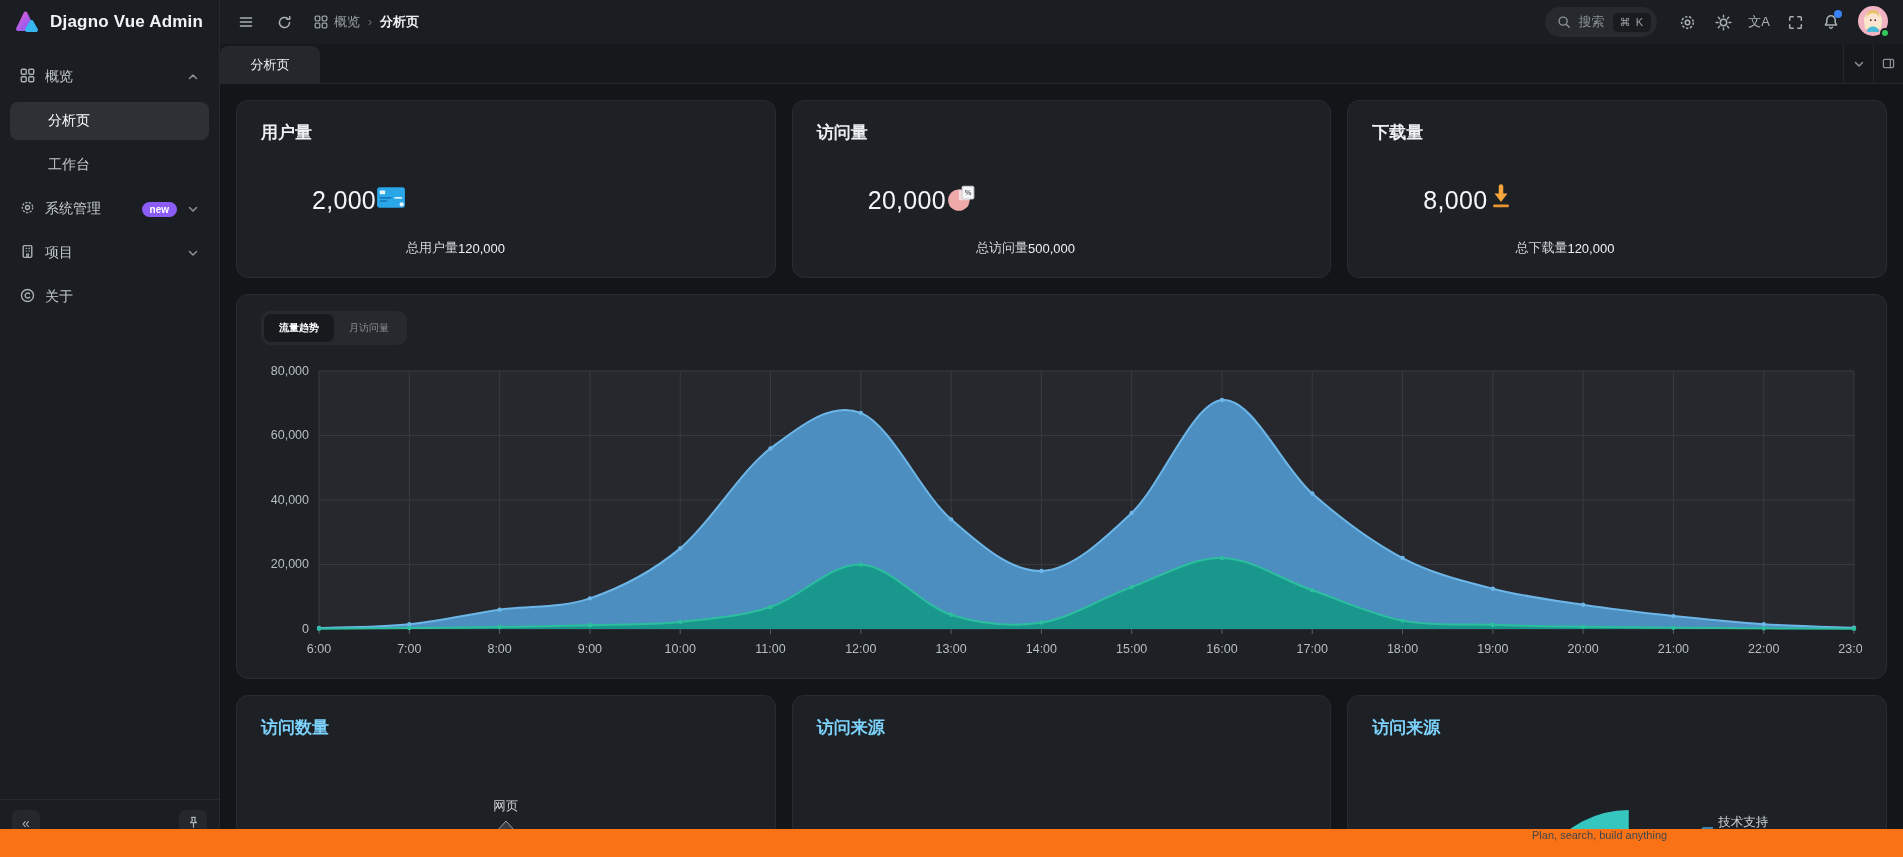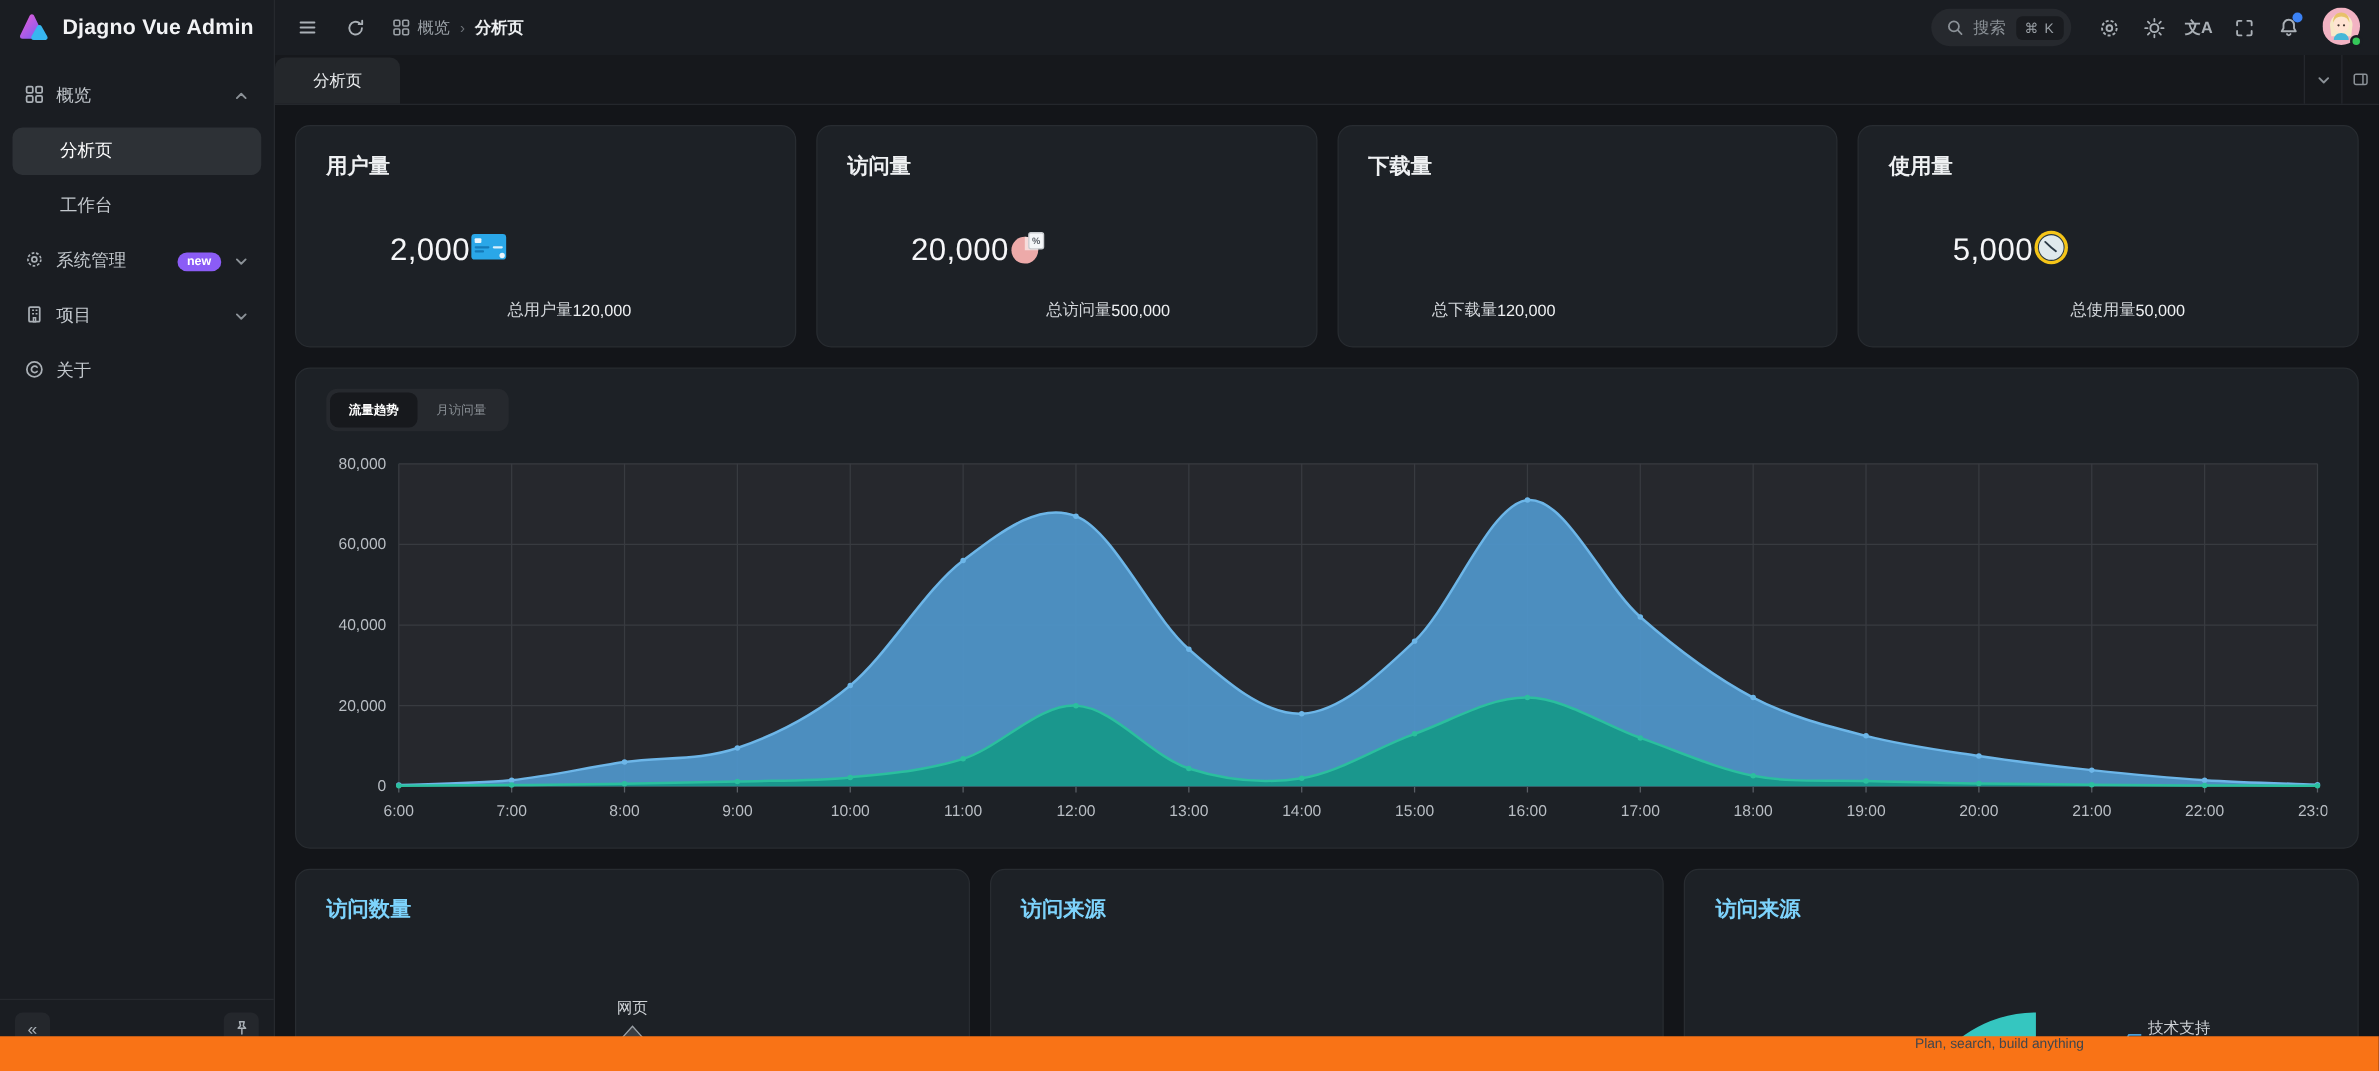--- a/index.html
+++ b/index.html
@@ -19,21 +19,21 @@
   .crumbs { display:flex; align-items:center; gap:8px; margin-left:8px; font-size:13px; }
   .crumb-root { color:#9aa0a6; display:flex; align-items:center; gap:6px; }
   .crumb-sep { color:#6b7077; font-size:12px; }
   .crumb-cur { color:#eef0f2; font-weight:600; }
   .hright { display:flex; align-items:center; gap:4px; padding-right:14px; }
   .searchpill { display:flex; align-items:center; gap:8px; background:#26292e; border:none;
     border-radius:16px; height:30px; padding:0 6px 0 12px; margin-right:10px; cursor:pointer; }
   .searchpill .ph { color:#8b9197; font-size:13px; }
   .kbd { background:#191b1f; color:#9aa0a6; font-size:11px; border-radius:5px; padding:3px 7px;
     letter-spacing:1px; }
-  .itext { font-size:13px; color:#aab0b6; font-weight:700; }
+  .itext { font-size:13px; color:#aab0b6; font-weight:400; }
   .bellwrap { position:relative; }
   .belldot { position:absolute; top:4px; right:5px; width:8px; height:8px; border-radius:50%; }
   .avatarbtn { position:relative; width:32px; height:32px; border:none; background:transparent;
     margin-left:6px; cursor:pointer; }
   .avatarbtn .dot { position:absolute; right:-1px; bottom:0; width:10px; height:10px;
     border-radius:50%; border:2px solid #1a1d22; }
 
   
   .sidebar { position:absolute; top:44px; left:0; bottom:12px; width:220px; background:#1a1d22;
     border-right:1px solid #26292e; display:flex; flex-direction:column; z-index:5; }
@@ -328,38 +328,31 @@
                 <text x="20.5" y="11.5" font-size="7" fill="#5b6168" text-anchor="middle" font-weight="bold">%</text>
               </svg></span>
           </div>
           <div class="stat-foot">
             <span class="fl">总访问量</span>
             <span class="fv">500,000</span>
           </div>
         </section>
         <section class="card stat-card">
           <h3 class="stat-title">下载量</h3>
+          <div class="stat-mid">
+            <span class="stat-value">8,000</span>
+            <span><svg width="28" height="28" viewBox="0 0 28 28">
+                <path d="M14 2.5v8.5" stroke="#f6a63a" stroke-width="4.5" stroke-linecap="round"></path>
+                <path d="M7.5 9.5 L14 18 L20.5 9.5 Z" fill="#f6a63a"></path>
+                <rect x="6" y="20.5" width="16" height="2.8" rx="1.4" fill="#e8952f"></rect>
+              </svg></span>
+          </div>
           <div class="stat-foot">
             <span class="fl">总下载量</span>
             <span class="fv">120,000</span>
-          </div>
-        </section>
-        <section class="card stat-card">
-          <h3 class="stat-title">使用量</h3>
-          <div class="stat-mid">
-            <span class="stat-value">5,000</span>
-            <span><svg width="30" height="30" viewBox="0 0 28 28">
-                <circle cx="14" cy="14" r="12.5" fill="#f5c518"></circle>
-                <circle cx="14" cy="14" r="9.6" fill="#dfe9ec" stroke="#2b3a45" stroke-width="0.8"></circle>
-                <path d="M14 14 L9.5 9.8 M14 14 L17.5 16.8" stroke="#2b3a45" stroke-width="1.4" stroke-linecap="round"></path>
-              </svg></span>
-          </div>
-          <div class="stat-foot">
-            <span class="fl">总使用量</span>
-            <span class="fv">50,000</span>
           </div>
         </section>
       </div>
 
     <section class="card chart-card">
       <div class="seg">
           <button class="on">流量趋势</button>
           <button class="">月访问量</button>
         </div>
       <div class="chart-wrap">

